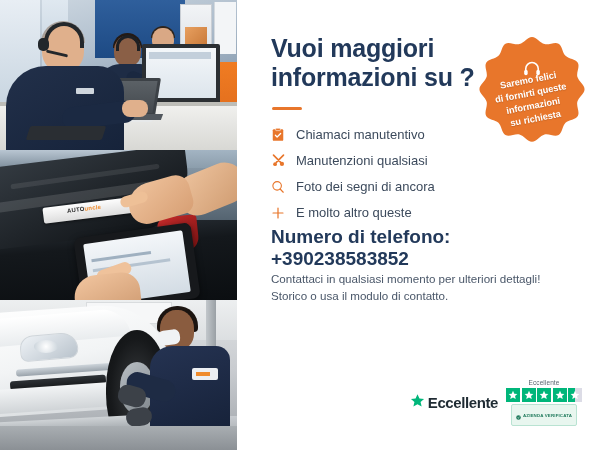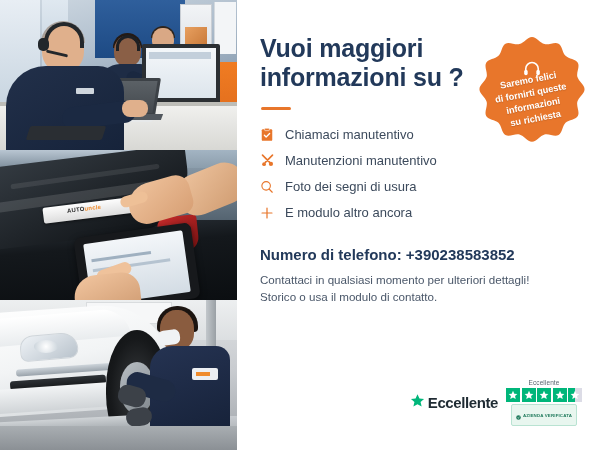--- a/index.html
+++ b/index.html
@@ -182,33 +182,33 @@
              background:#1e2b44; border-radius:11px; transform:rotate(16deg); }
   .p3 .mglove { position:absolute; left:118px; top:86px; width:28px; height:20px;
              background:#3c4148; border-radius:9px; transform:rotate(16deg); }
   .p3 .mglove2 { position:absolute; left:126px; top:108px; width:26px; height:18px;
              background:#3c4148; border-radius:9px; transform:rotate(-10deg); }
   .p3 .bench { position:absolute; left:156px; top:116px; width:82px; height:22px;
              background:linear-gradient(180deg,#c8ccd0,#a4a9ae); }
 
   
   .panel { position:relative; flex:1; height:450px; background:#ffffff;
-           padding:34px 22px 0 23px; }
+           padding:34px 22px 0 34px; }
   .headline { font-size:25px; line-height:1.17; font-weight:bold; color:#22395a;
               letter-spacing:-.2px; max-width:230px; }
   .rule { width:30px; height:3px; background:#e8762b; margin:14px 0 12px 1px; border-radius:2px; }
 
   .features { list-style:none; margin-top:2px; }
   .feature { display:flex; align-items:center; height:26px; }
   .f-icon { width:25px; flex:none; display:flex; align-items:center; justify-content:flex-start;
             color:#e8762b; }
   .f-label { font-size:13px; color:#3c4a5c; }
 
-  .phone { margin-top:20px; font-size:15px; font-weight:bold; color:#22395a; }
-  .sub { margin-top:8px; font-size:11.6px; line-height:1.55; color:#4a5769; }
+  .phone { font-size:19px; font-weight:bold; color:#22395a; }
+  .sub { font-size:11.6px; line-height:1.55; color:#4a5769; }
 
   
   .tp { position:absolute; right:18px; bottom:24px; display:flex; align-items:center; gap:8px; }
   .tp-logo { display:flex; align-items:center; gap:3px; }
   .tp-logo .tpname { font-size:15px; font-weight:bold; color:#1f2b33; letter-spacing:-.4px; }
   .tp-right { display:flex; flex-direction:column; align-items:center; gap:2px; }
   .tp-exc { font-size:6.5px; color:#5a6470; letter-spacing:.1px; }
   .stars { display:flex; gap:1.5px; }
   .star { width:14px; height:14px; background:#00b67a; display:flex; align-items:center;
           justify-content:center; }
@@ -338,41 +338,41 @@
       </li>
 
       <li class="feature">
         <span class="f-icon">
           <svg width="15" height="15" viewBox="0 0 24 24">
             <path d="M4 3.5l11.5 11.5M20 3.5L8.5 15" stroke="#e8762b" stroke-width="2.6" stroke-linecap="round"></path>
             <circle cx="17.5" cy="17.5" r="3.4" fill="#e8762b"></circle>
             <circle cx="6.5" cy="17.8" r="3" fill="#e8762b"></circle>
           </svg>
         </span>
-        <span class="f-label">Manutenzioni manutentivo</span>
+        <span class="f-label">Manutenzioni qualsiasi</span>
       </li>
 
       <li class="feature">
         <span class="f-icon">
           <svg width="14" height="14" viewBox="0 0 24 24">
             <circle cx="10.5" cy="10" r="7.3" fill="none" stroke="#e8762b" stroke-width="1.9"></circle>
             <path d="M15.6 15.4L21 21" stroke="#e8762b" stroke-width="2" stroke-linecap="round"></path>
           </svg>
         </span>
-        <span class="f-label">Foto dei segni di usura</span>
+        <span class="f-label">Foto dei segni di ancora</span>
       </li>
 
 
       <li class="feature">
         <span class="f-icon">
           <svg width="14" height="14" viewBox="0 0 24 24">
             <path d="M12 3.5v17M3.5 12h17" stroke="#e8762b" stroke-width="2.1" stroke-linecap="round"></path>
           </svg>
         </span>
-        <span class="f-label">E modulo altro ancora</span>
+        <span class="f-label">E molto altro queste</span>
       </li>
 
     </ul>
 
     <div class="phone">Numero di telefono: +390238583852</div>
     <div class="sub">
       <div>Contattaci in qualsiasi momento per ulteriori dettagli!</div>
       <div>Storico o usa il modulo di contatto.</div>
     </div>
 

